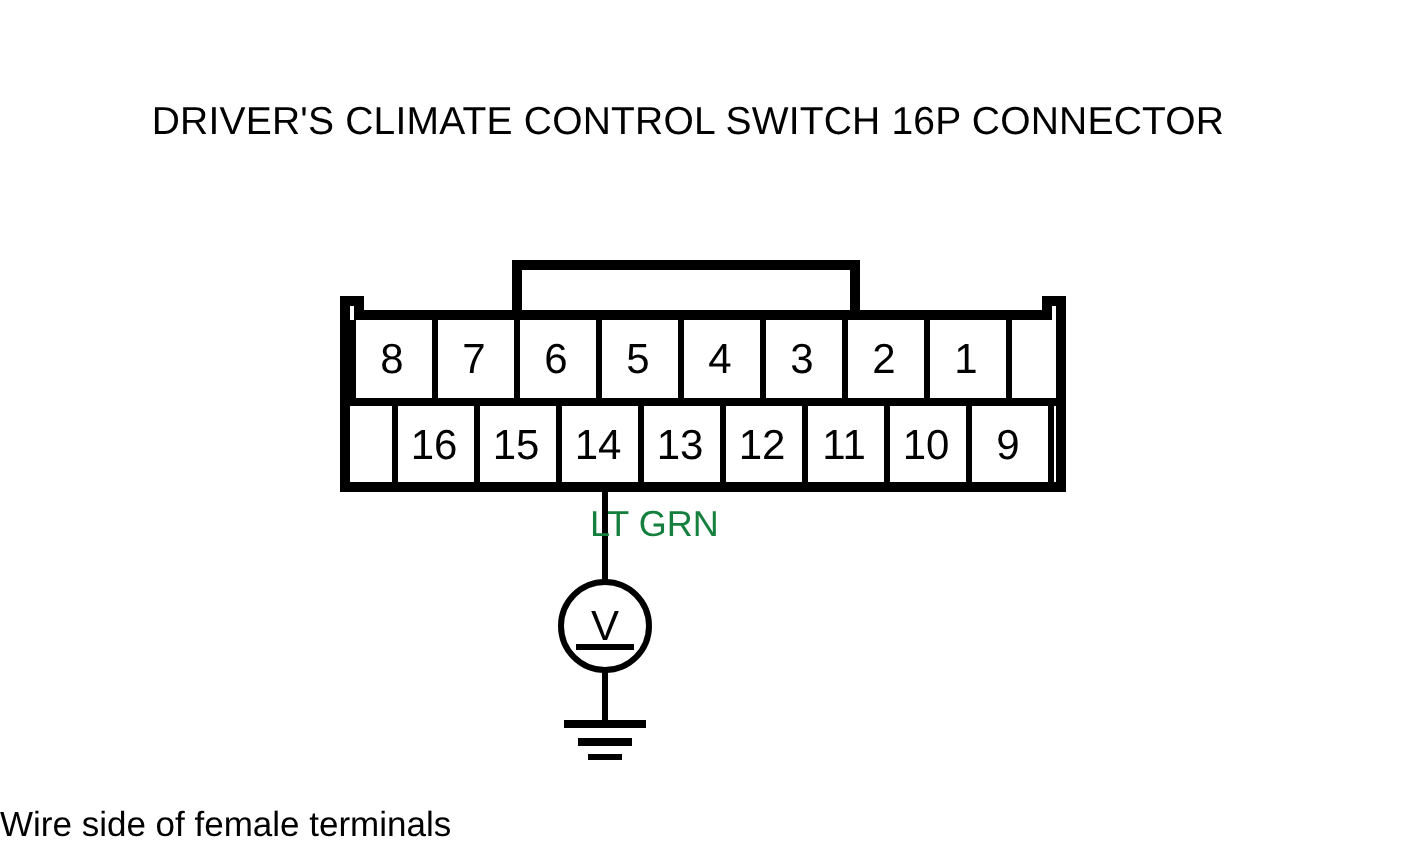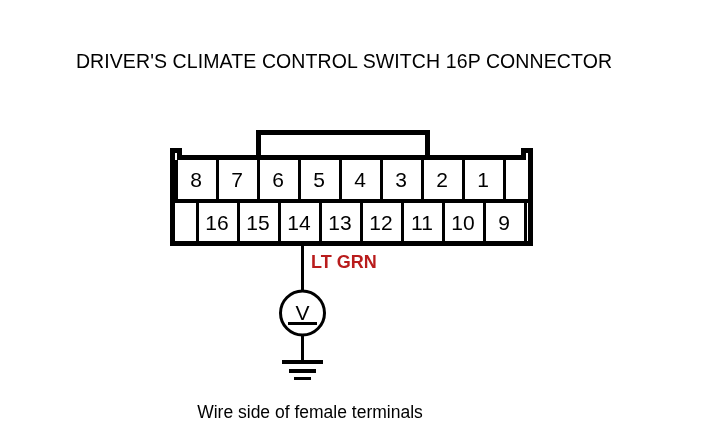--- a/index.html
+++ b/index.html
@@ -33,34 +33,32 @@
     letter-spacing: 0.1px;
     white-space: nowrap;
     color: #000;
   }
 
   .caption-text {
     position: absolute;
     left: 0;
     top: 402px;
     width: 620px;
-    text-align: center;
     font-size: 17.5px;
     white-space: nowrap;
     color: #000;
   }
 
   .wire-label {
     position: absolute;
-    left: 311px;
+    left: 295px;
     top: 252px;
     font-size: 18px;
     white-space: nowrap;
-    color: #b91c1c;
-    font-weight: bold;
+    color: #15803d;
   }
 
   svg.diagram-svg {
     position: absolute;
     left: 0;
     top: 0;
     width: 704px;
     height: 432px;
     display: block;
   }

